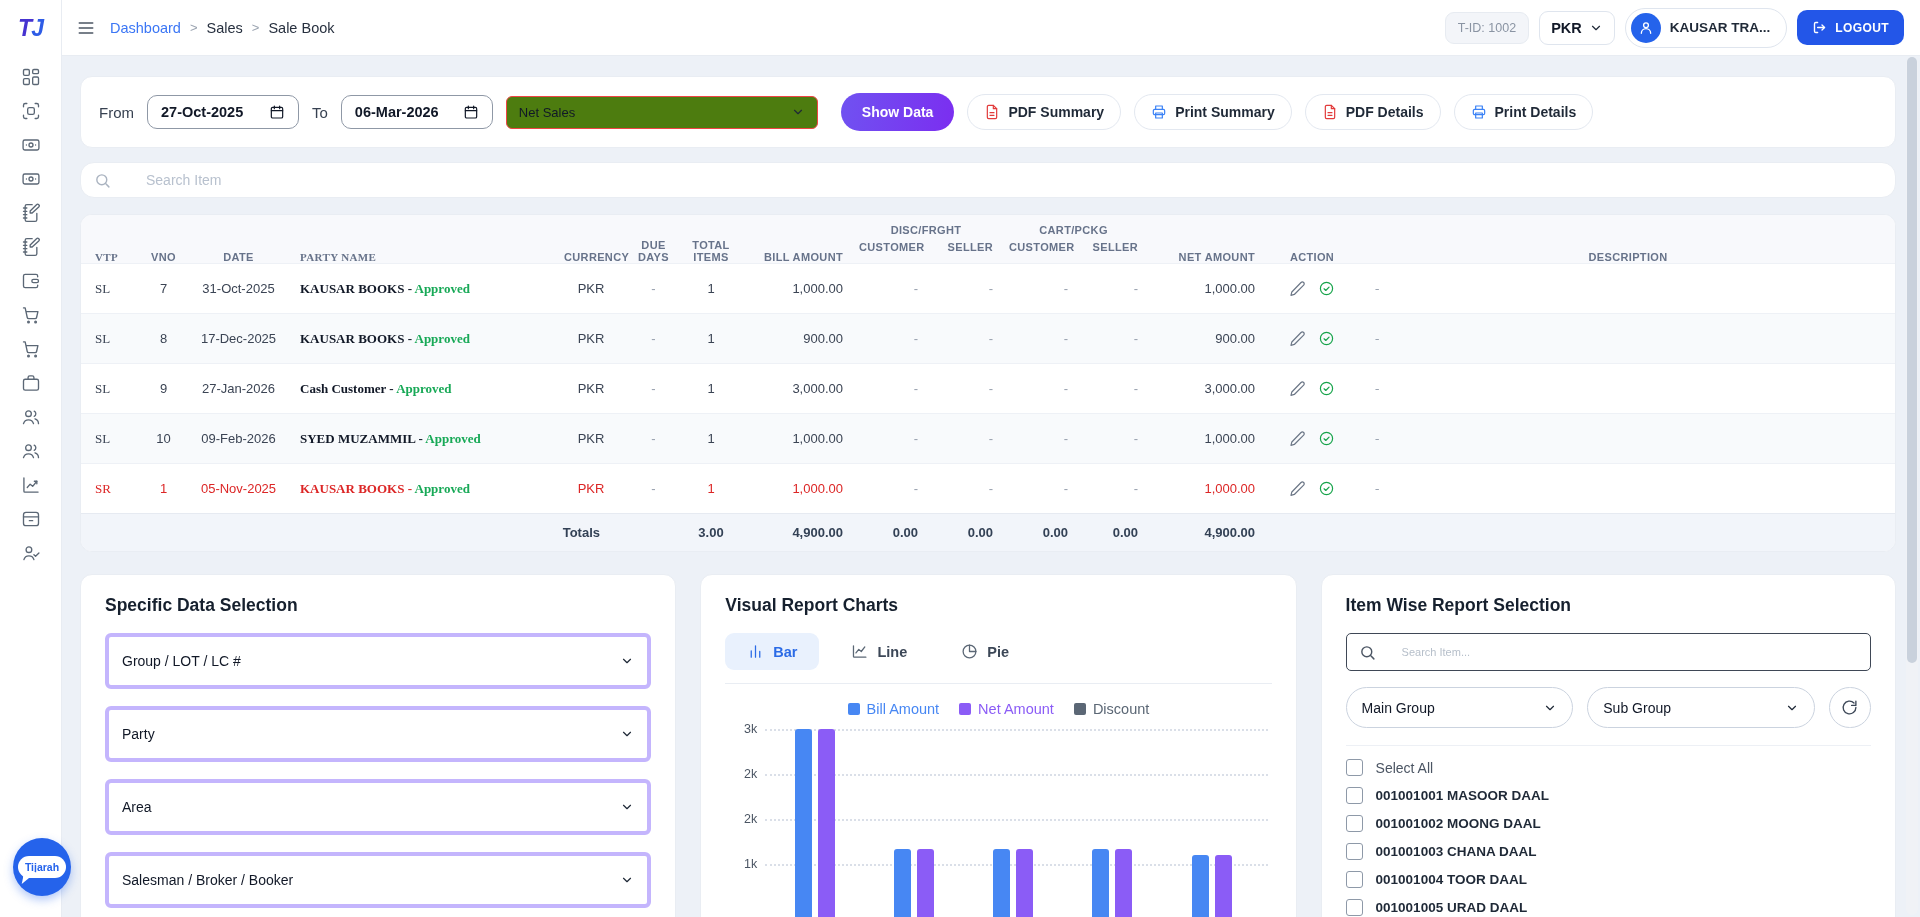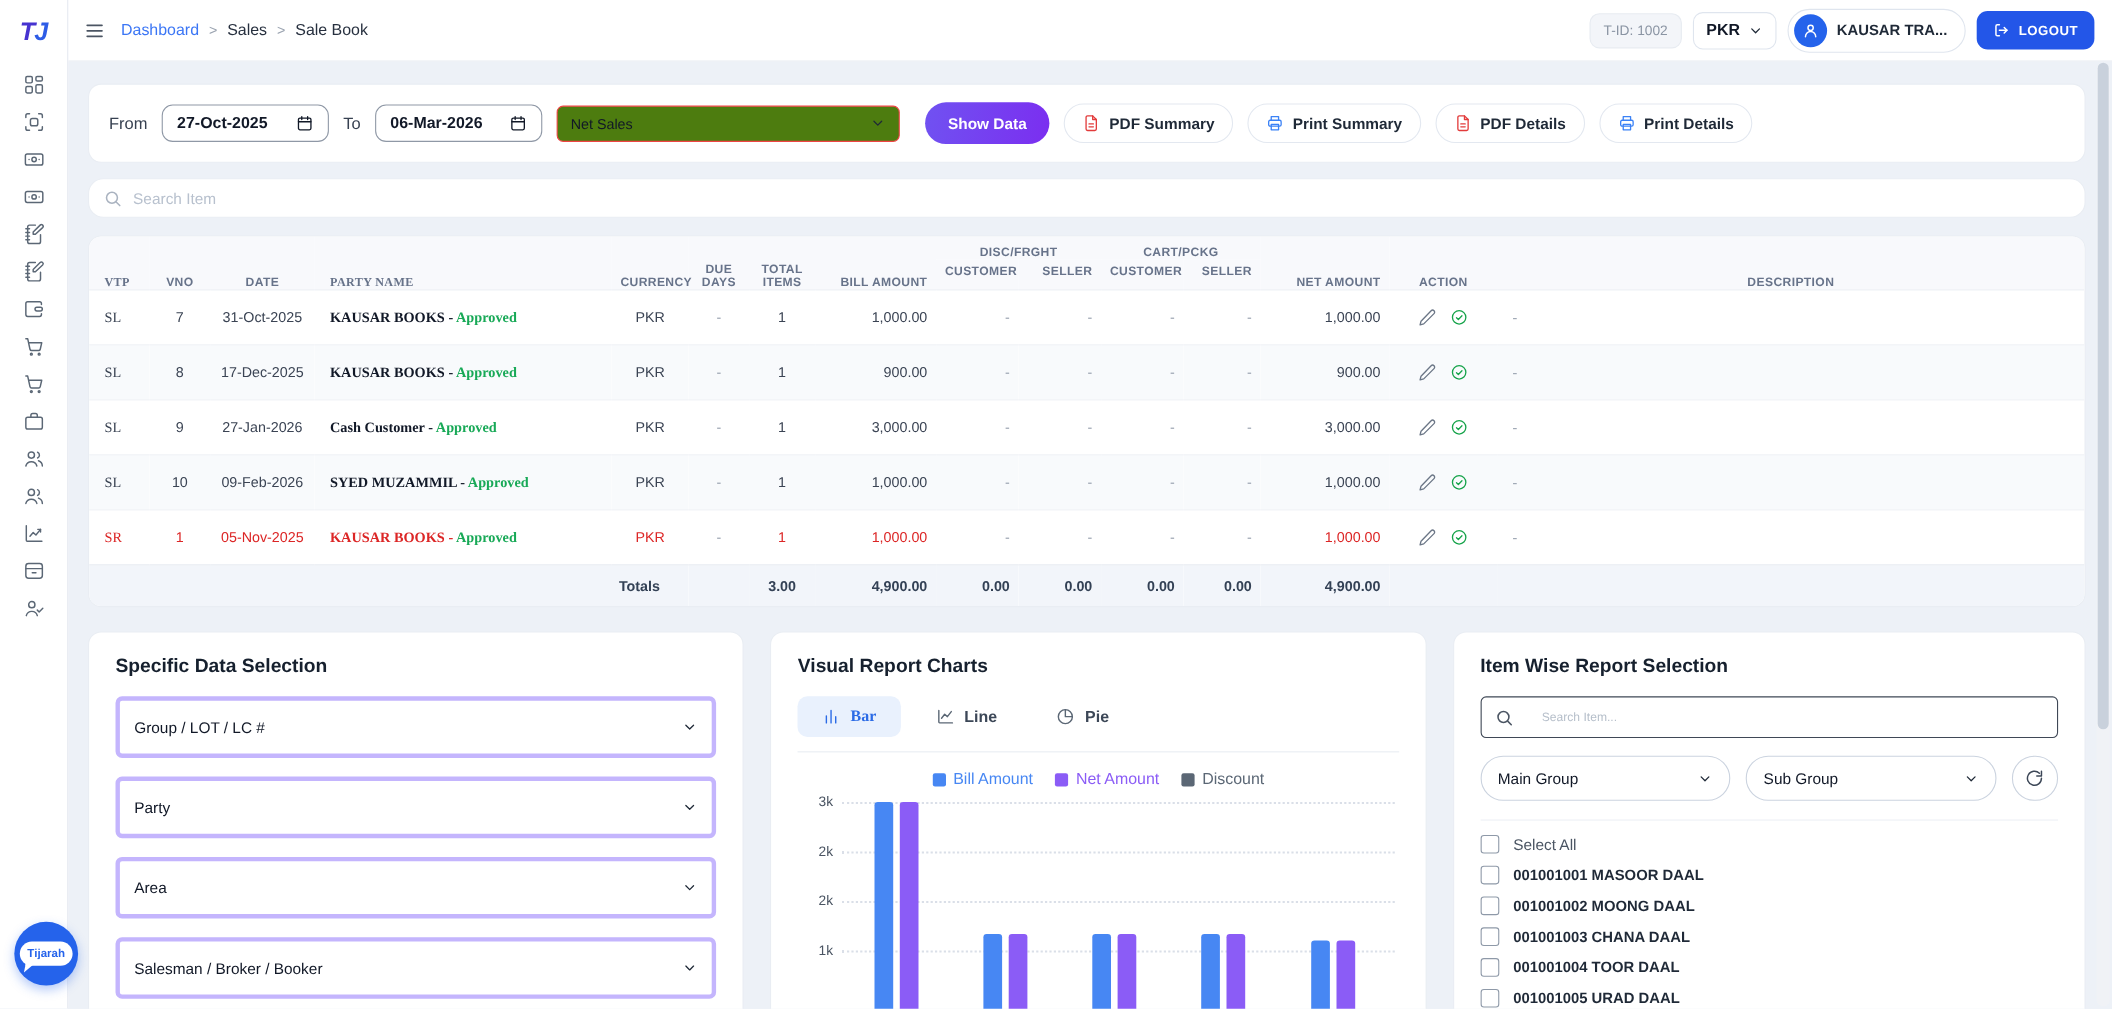--- a/index.html
+++ b/index.html
@@ -50,21 +50,21 @@
   .date-input svg { width:16px; height:16px; stroke:#111827; stroke-width:1.8; fill:none; stroke-linecap:round; stroke-linejoin:round; }
   .netsales { display:flex; align-items:center; justify-content:space-between; border:1px solid #ef4444; border-radius:6px; padding:8px 12px; width:312px; font-size:13px; color:#111827; cursor:pointer; background:#4d7c0f; }
   .btn-primary { margin-left:10px; background:linear-gradient(100deg,#7052f1,#7b2ef0); color:#fff; border:none; border-radius:999px; padding:11px 21px; font-size:14px; font-weight:700; cursor:pointer; font-family:inherit; }
   .btn-outline { background:#fff; border:1px solid #e3e8f0; border-radius:999px; padding:9px 16px; display:flex; align-items:center; gap:8px; font-size:14px; font-weight:700; color:#1f2937; cursor:pointer; font-family:inherit; }
   .btn-outline svg { width:16px; height:16px; fill:none; stroke-width:1.8; stroke-linecap:round; stroke-linejoin:round; }
   .ic-pdf { stroke:#e23b3b; }
   .ic-print { stroke:#3b82f6; }
 
   .searchbar { margin-top:14px; height:36px; background:#fff; border:1px solid #e9edf3; border-radius:14px; display:flex; align-items:center; gap:10px; padding:0 13px; }
   .searchbar svg { width:17px; height:17px; stroke:#aab3c0; stroke-width:2; fill:none; stroke-linecap:round; }
-  .searchbar input { border:none; outline:none; flex:1; font-size:14px; font-family:inherit; color:#374151; background:transparent; }
+  .searchbar input { border:none; outline:none; flex:1; font-size:14px; font-family:inherit; color:#374151; background:transparent;margin-left:25px; }
   .searchbar input::placeholder { color:#b8c1ce; }
 
   
   .tcard { margin-top:16px; background:#fff; border:1px solid #e9edf3; border-radius:12px; overflow:hidden; }
   table { width:100%; border-collapse:collapse; table-layout:fixed; }
   thead th { background:#f8f9fc; color:#67738a; font-size:11px; font-weight:700; letter-spacing:.35px; padding:5px 8px; }
   thead tr.grp th { padding-top:9px; padding-bottom:0; }
   thead th.rs { vertical-align:bottom; padding-bottom:10px; }
   thead tr.sub th { padding-bottom:10px; }
   .al { text-align:left;font-family:Liberation Serif, serif; } .ac { text-align:center; } .ar { text-align:right; }
@@ -87,21 +87,21 @@
 
   
   .bottom-grid { margin-top:22px; display:grid; grid-template-columns:1fr 1fr 0.965fr; gap:24px; }
   .panel { background:#fff; border:1px solid #e9edf3; border-radius:12px; padding:20px 24px; height:430px; }
   .panel h3 { font-size:17.5px; font-weight:700; color:#16202e; margin-bottom:17px; }
   .sel { border:4px solid #c4b5fd; border-radius:6px; height:56px; display:flex; align-items:center; justify-content:space-between; padding:0 13px; font-size:14px; color:#111827; margin-bottom:17px; cursor:pointer; background:#fff; }
 
   .tabs { display:flex; align-items:center; gap:10px; margin-bottom:13px; }
   .tab { display:flex; align-items:center; gap:9px; padding:10px 22px; border-radius:9px; font-size:14.5px; font-weight:600; color:#3c4757; cursor:pointer; }
   .tab svg { width:17px; height:17px; stroke:#5b6775; stroke-width:1.8; fill:none; stroke-linecap:round; stroke-linejoin:round; }
-  .tab.active { background:#e9f1fd; color:#2b6be6;font-family:Liberation Serif, serif; }
+  .tab.active { background:#e9f1fd; color:#2b6be6; }
   .tab.active svg { stroke:#2b6be6; }
   .divider { height:1px; background:#e9edf3; }
   .legend { display:flex; justify-content:center; gap:20px; margin-top:17px; font-size:14.5px; }
   .legend-item { display:flex; align-items:center; gap:7px; }
   .legend-item .sw { width:12px; height:12px; border-radius:2px; }
   .chart-wrap { position:relative; margin-top:12px; height:230px; }
   .gridline { position:absolute; left:40px; right:4px; border-top:2px dotted #dadfe8; }
   .ytick { position:absolute; left:0; width:32px; text-align:right; font-size:12.5px; color:#4b5563; transform:translateY(-7px); }
   .bar { position:absolute; width:17px; border-radius:3px 3px 0 0; }
 

